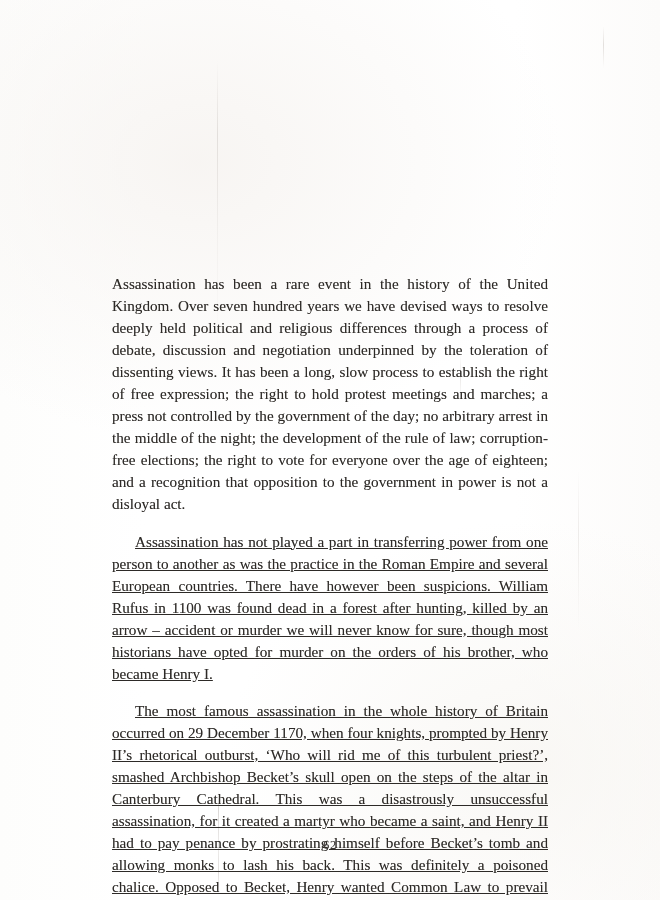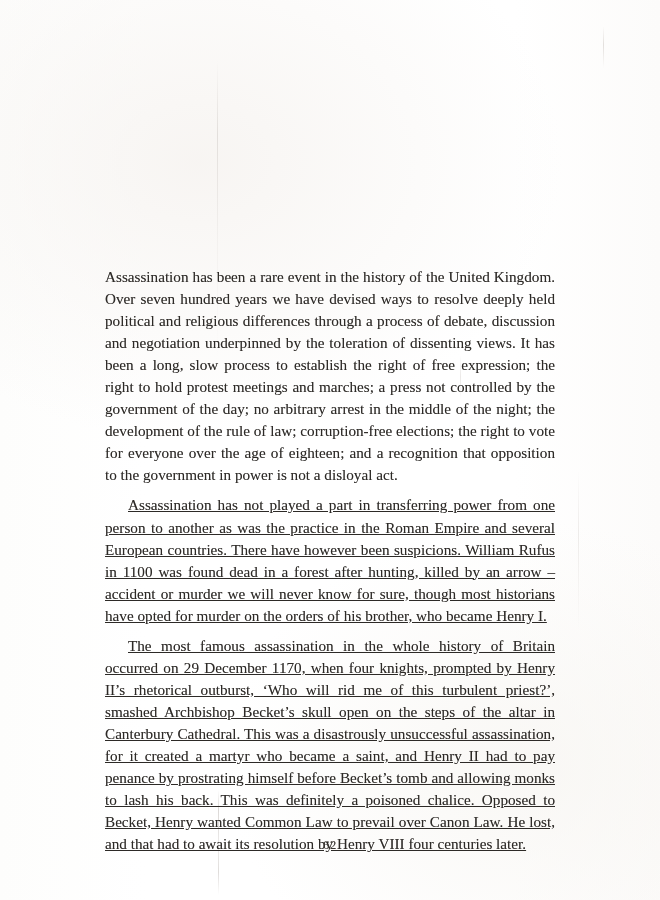--- a/index.html
+++ b/index.html
@@ -57,21 +57,21 @@
     top: 258px;
     width: 466px;
     color: #2d2a27;
     font-size: 15.2px;
     line-height: 22.05px;
     text-align: justify;
     text-align-last: left;
     -webkit-font-smoothing: antialiased;
   }
   .textblock p {
-    margin: 8px;
+    margin: 15px;
     text-indent: 0;
     text-shadow: 0 0 0.65px rgba(45,42,39,0.38);
   }
   .textblock p.indented {
     text-indent: 23px;
     text-decoration: underline;
   }
 
   .folio {
     position: absolute;

